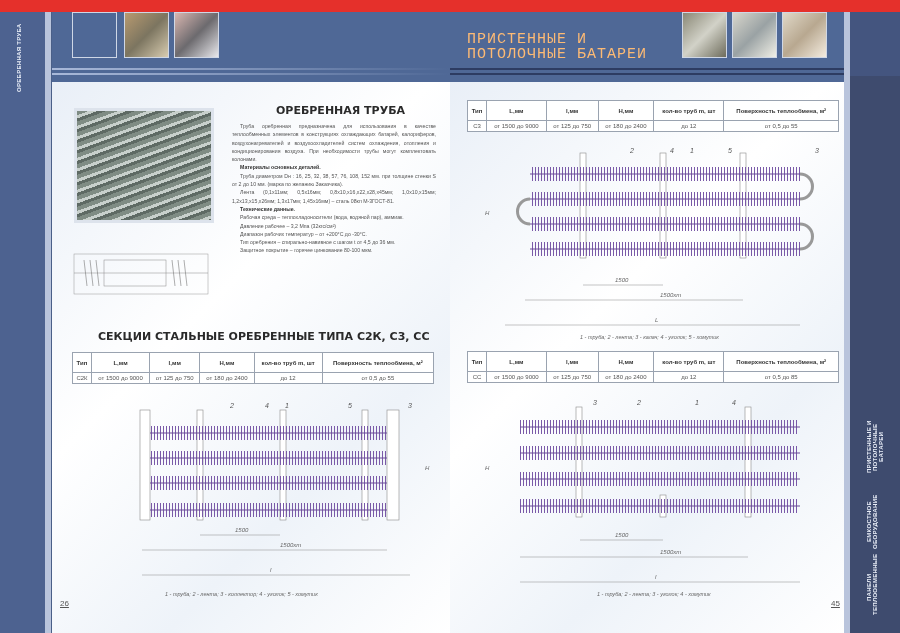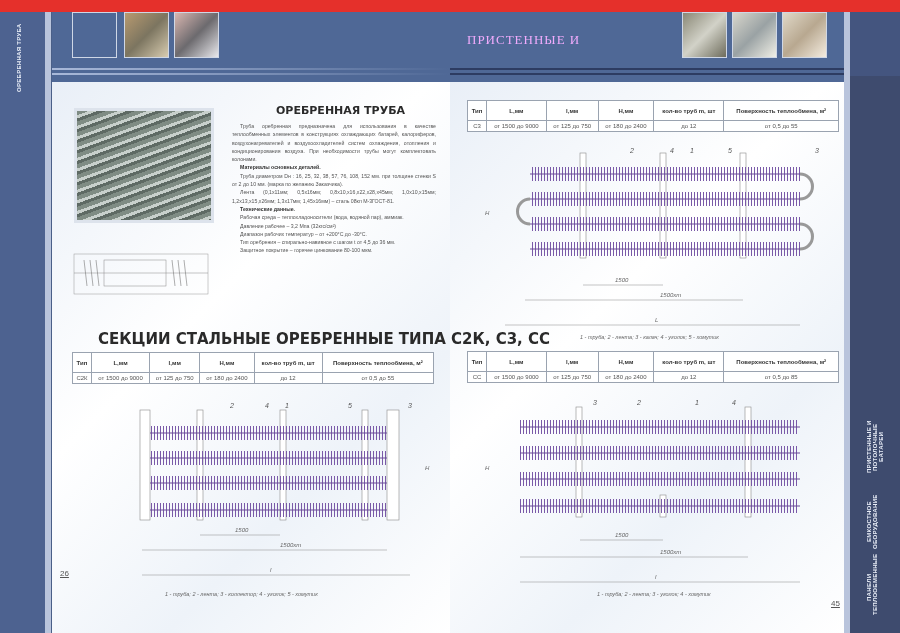--- a/index.html
+++ b/index.html
@@ -13,21 +13,21 @@
 .lines{position:absolute;left:0;width:100%;height:2px;background:linear-gradient(90deg,#a9b9d9,#a9b9d900)}
 .rp-header{position:absolute;left:450px;top:0;width:400px;height:70px;background:#4f6896}
 .rp-side{position:absolute;left:850px;top:0;width:50px;height:621px;background:#44557f}
 .rp-side .strip{position:absolute;left:-6px;top:0;width:6px;height:621px;background:#b9c4dc}
 .rp-side .dark{position:absolute;left:0;top:64px;width:50px;height:557px;background:#3e4b6e}
 .page{position:absolute;top:70px;height:551px;background:linear-gradient(135deg,#e9eff7 0%,#ffffff 40%,#eef3f9 70%,#ffffff 100%)}
 .lp{left:52px;width:398px}
 .rp{left:450px;width:394px}
 .photo{position:absolute;width:45px;height:46px;border:1px solid #cfd7e6}
 .vtext{position:absolute;color:#e9eef8;font-size:6px;font-weight:bold;writing-mode:vertical-rl;transform:rotate(180deg);letter-spacing:.3px;white-space:nowrap;text-align:center}
-.hdr-title{position:absolute;left:467px;top:32px;color:#f0abfc;font-size:13px;letter-spacing:1px;line-height:15px;font-family:Liberation Serif, serif}
+.hdr-title{position:absolute;left:467px;top:32px;color:#fdba74;font-size:15px;letter-spacing:1px;line-height:15px;font-family:Liberation Mono, monospace}
 .h2{position:absolute;font-weight:bold;color:#2a2a2a;font-family:"DejaVu Sans",sans-serif}
 .para{position:absolute;font-size:5.2px;line-height:8.3px;color:#555;text-align:justify}
 .para p{text-indent:8px}
 .para b{color:#333}
 table.spec{position:absolute;border-collapse:collapse;font-size:6px;color:#555;background:#fff}
 table.spec th,table.spec td{border:1px solid #9aa3b0;text-align:center;padding:1px 2px}
 table.spec th{font-weight:bold;color:#333;height:20px}
 table.spec td{height:11px}
 .caption{position:absolute;font-size:5.5px;font-style:italic;color:#666;white-space:nowrap}
 .pgnum{position:absolute;font-size:8px;color:#555;text-decoration:underline}
@@ -63,20 +63,21 @@
     <div class="vtext" style="left:16px;top:480px;width:20px;height:60px;white-space:normal">ЕМКОСТНОЕ ОБОРУДОВАНИЕ</div>
     <div class="vtext" style="left:16px;top:548px;width:20px;height:55px;white-space:normal">ПАНЕЛИ ТЕПЛООБМЕННЫЕ</div>
 
   </div>
   <div class="page lp"></div>
   <div class="page rp"></div>
 </div>
 
 <div class="hdr-title">
   <div>ПРИСТЕННЫЕ И</div>
+  <div>ПОТОЛОЧНЫЕ БАТАРЕИ</div>
 </div>
 
 <div style="position:absolute;left:74px;top:108px;width:140px;height:115px;border:3px solid #dde3ec;background:repeating-linear-gradient(160deg,#7f8c84 0 4px,#c8d0cc 4px 7px,#5e6a64 7px 10px)"></div>
 <svg class="draw" style="left:72px;top:248px" width="140" height="50">
   <rect x="2" y="6" width="134" height="40" fill="none" stroke="#999" stroke-width=".5"></rect>
   <rect x="32" y="12" width="62" height="26" fill="none" stroke="#888" stroke-width=".5"></rect>
   <line x1="2" y1="25" x2="136" y2="25" stroke="#888" stroke-width=".5"></line>
   <path d="M12 12 l3 26 M18 12 l3 26 M24 12 l3 26 M100 12 l3 26 M106 12 l3 26 M112 12 l3 26" stroke="#777" stroke-width=".6"></path>
 </svg>
 
@@ -87,21 +88,21 @@
   <p>Труба диаметром Dн : 16, 25, 32, 38, 57, 76, 108, 152 мм. при толщине стенки S от 2 до 10 мм. (марка по желанию Заказчика).</p>
   <p>Лента (0,1х11мм; 0,5х16мм; 0,8х10,х16,х22,х28,х45мм; 1,0х10,х15мм; 1,2х13,х15,х26мм; 1,3х17мм; 1,45х16мм) – сталь 08кп М-3ГОСТ-81.</p>
   <p><b>Технические данные.</b></p>
   <p>Рабочая среда – теплохладоносители (вода, водяной пар), аммиак.</p>
   <p>Давление рабочее – 3,2 Мпа (32кгс/см²)</p>
   <p>Диапазон рабочих температур – от +200°С до -30°С.</p>
   <p>Тип оребрения – спирально-навивное с шагом t от 4,5 до 36 мм.</p>
   <p>Защитное покрытие – горячее цинкование 80-100 мкм.</p>
 </div>
 
-<div class="h2" style="left:98px;top:330px;font-size:15px">СЕКЦИИ СТАЛЬНЫЕ ОРЕБРЕННЫЕ ТИПА С2К, С3, СС</div>
+<div class="h2" style="left:98px;top:330px;font-size:11px">СЕКЦИИ СТАЛЬНЫЕ ОРЕБРЕННЫЕ ТИПА С2К, С3, СС</div>
 
 <table class="spec" style="left:72px;top:352px;width:362px">
   <tbody>
       <tr>
     <th>Тип</th>
     <th>L,мм</th>
     <th>l,мм</th>
     <th>H,мм</th>
     <th>кол-во труб m, шт</th>
     <th>Поверхность теплообмена, м²</th>
@@ -189,21 +190,21 @@
   <text x="190" y="147" font-size="6" fill="#666" font-style="italic">1500хm</text>
   <text x="180" y="172" font-size="6" fill="#666" font-style="italic">l</text>
   <text x="335" y="70" font-size="6" fill="#666" font-style="italic">H</text>
   <text x="140" y="8" font-size="7" fill="#555" font-style="italic">2</text>
   <text x="175" y="8" font-size="7" fill="#555" font-style="italic">4</text>
   <text x="195" y="8" font-size="7" fill="#555" font-style="italic">1</text>
   <text x="258" y="8" font-size="7" fill="#555" font-style="italic">5</text>
   <text x="318" y="8" font-size="7" fill="#555" font-style="italic">3</text>
 </svg>
 <div class="caption" style="left:165px;top:591px">1 - труба; 2 - лента; 3 - коллектор; 4 - уголок; 5 - хомутик</div>
-<div class="pgnum" style="left:60px;top:569px">26</div>
+<div class="pgnum" style="left:60px;top:599px">26</div>
 
 <svg class="draw" style="left:480px;top:145px" width="350" height="190">
   <g stroke="#8a8a8a" stroke-width=".6" fill="#fff">
     <rect x="100" y="8" width="6" height="105"></rect>
     <rect x="180" y="8" width="6" height="105"></rect>
     <rect x="260" y="8" width="6" height="105"></rect>
   </g>
   <rect x="50" y="22" width="270" height="14" fill="url(#fins)"></rect>
   <rect x="50" y="47" width="270" height="14" fill="url(#fins)"></rect>
   <rect x="50" y="72" width="270" height="14" fill="url(#fins)"></rect>

